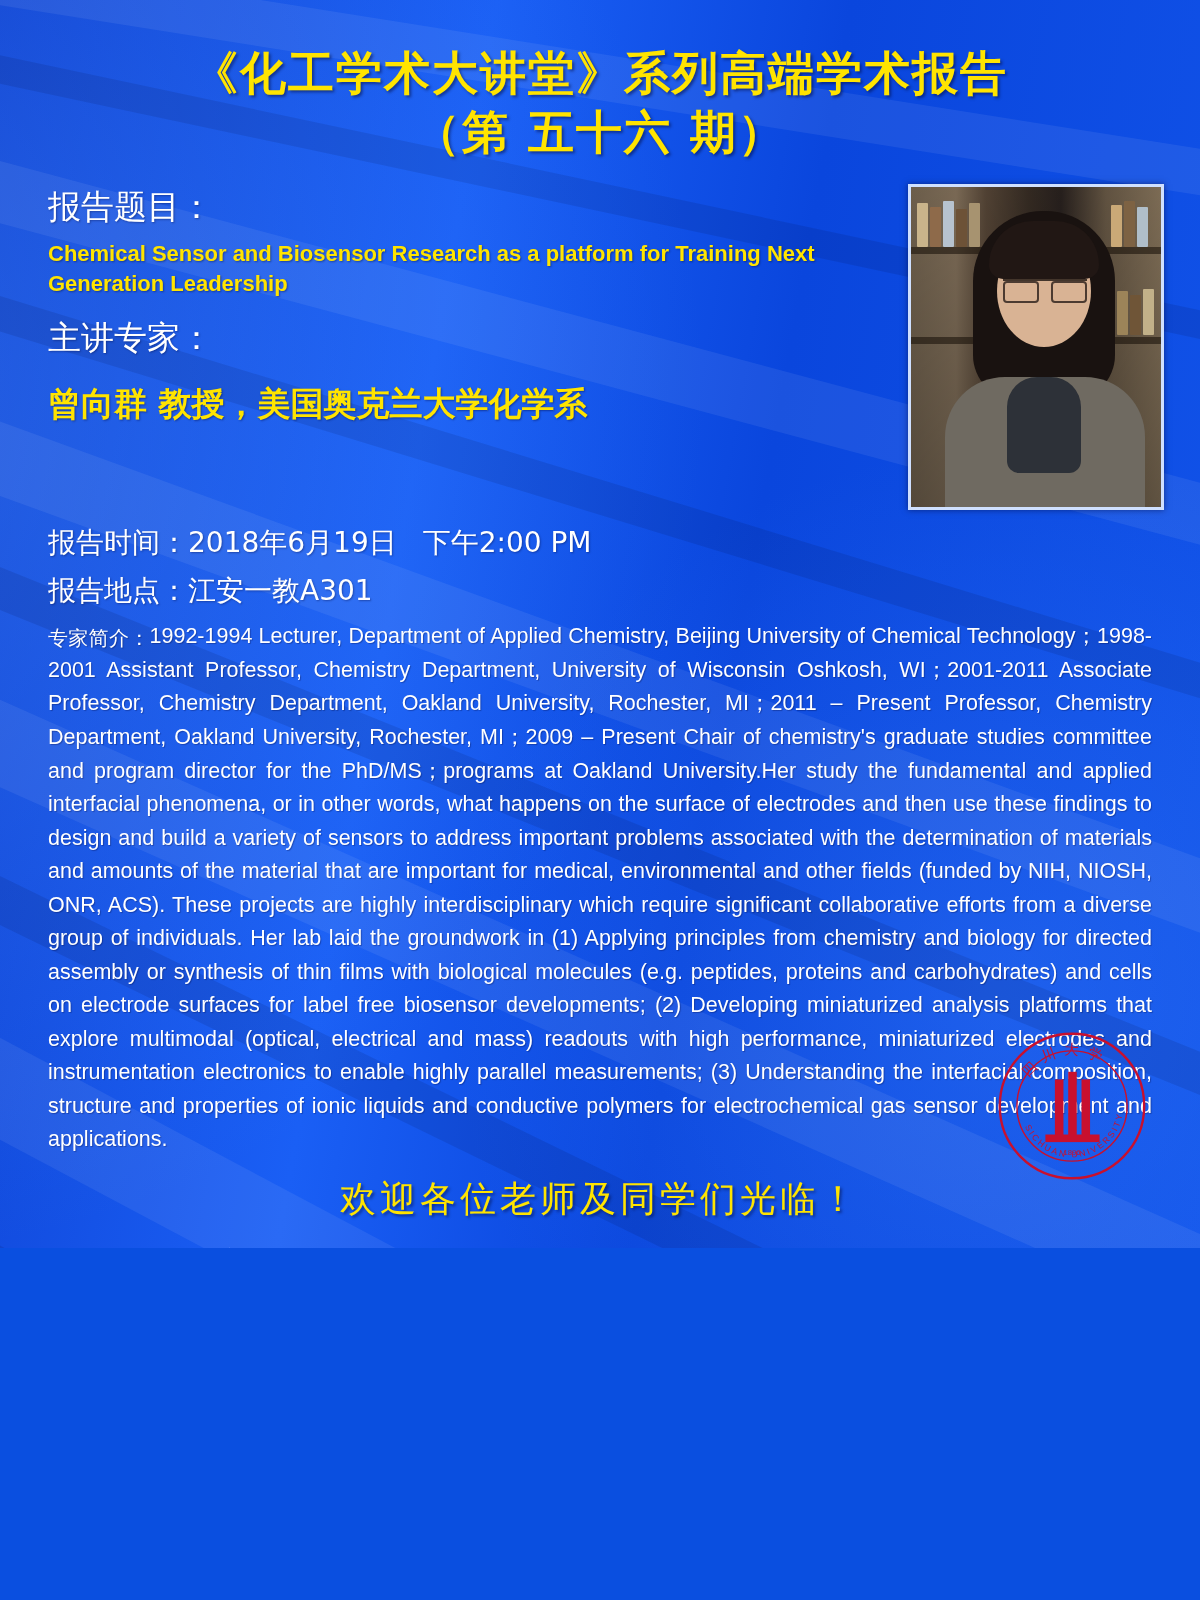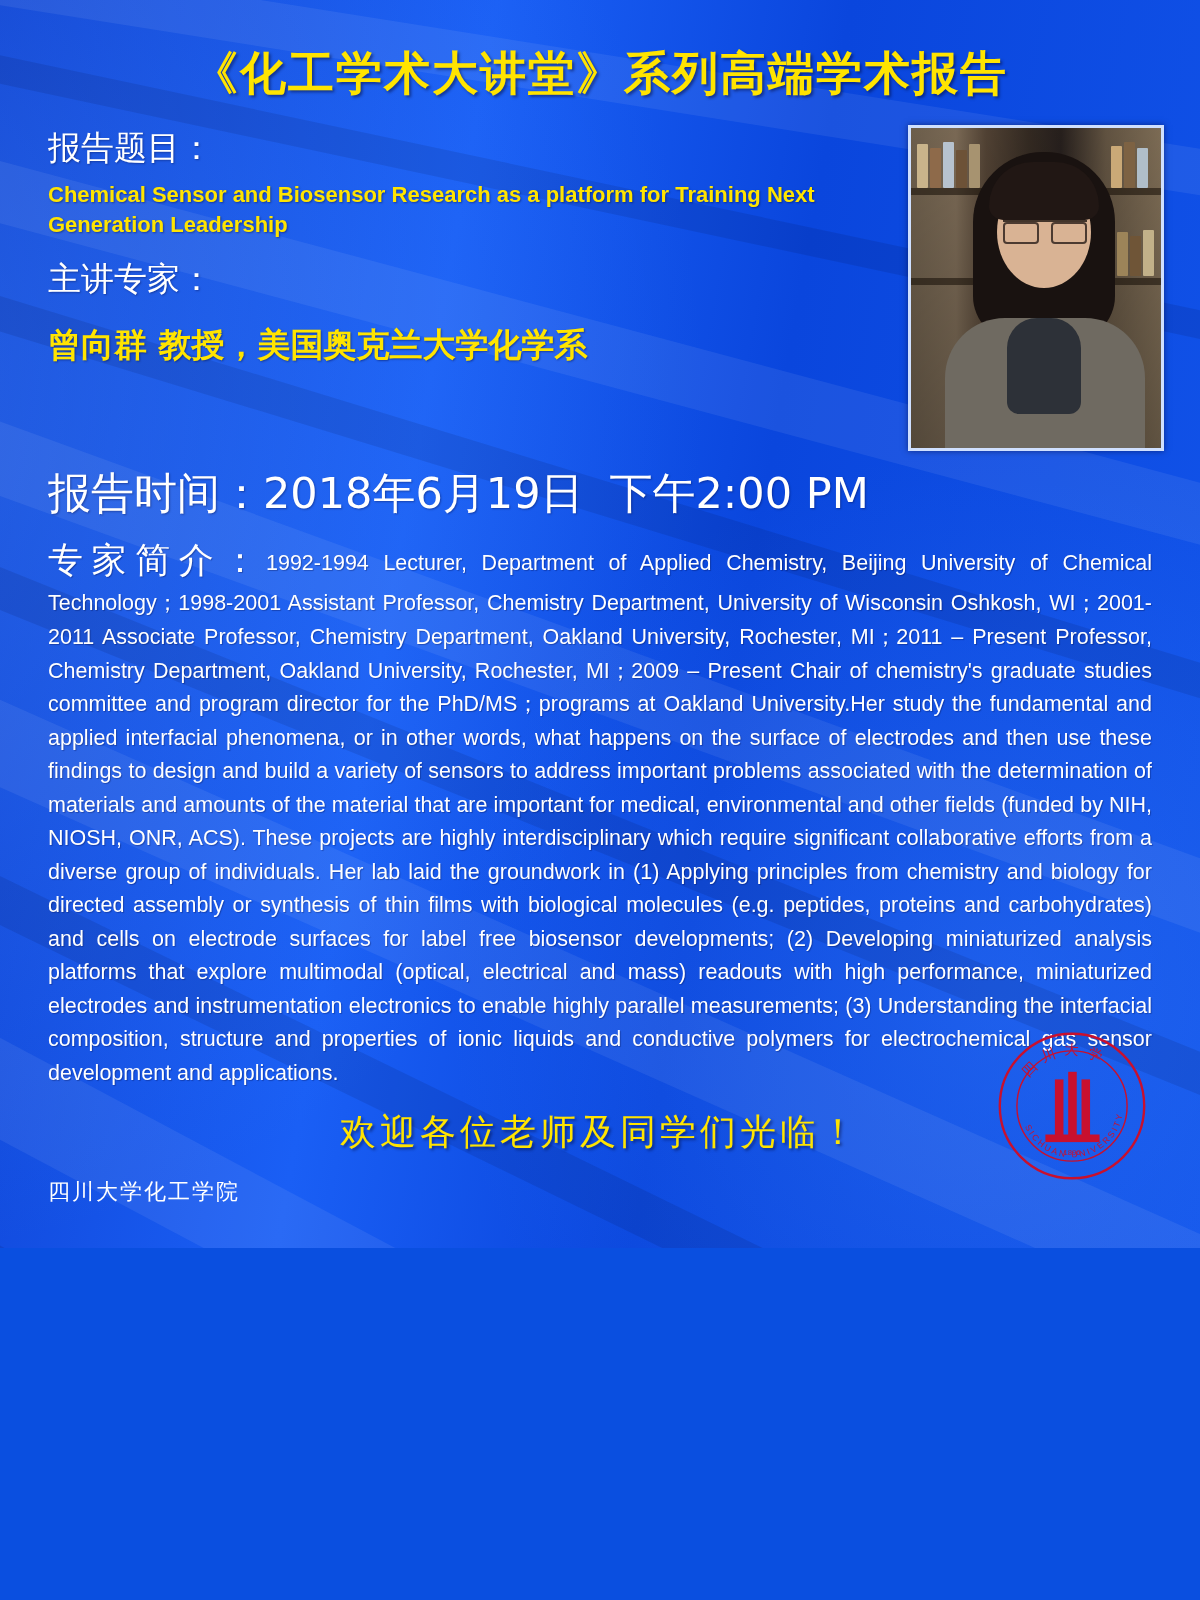--- a/index.html
+++ b/index.html
@@ -204,42 +204,42 @@
   .speaker-name {
     color: #ffe400;
     font-weight: bold;
     font-size: 33px;
     margin-top: 20px;
     font-family: "DejaVu Sans", "Liberation Sans", sans-serif;
     text-shadow: 1px 1px 2px rgba(0,0,50,0.4);
   }
   .meta-row {
     color: #ffffff;
-    font-size: 43px;
+    font-size: 28px;
     margin-top: 10px;
     font-family: "DejaVu Sans", "Liberation Sans", sans-serif;
     text-shadow: 1px 1px 2px rgba(0,0,50,0.35);
   }
   .gap {
     display: inline-block;
     width: 26px;
   }
 
   .bio {
     margin-top: 10px;
     color: #ffffff;
     font-size: 21.5px;
     line-height: 1.56;
     text-align: justify;
     text-justify: inter-word;
     font-family: "Liberation Sans", sans-serif;
     text-shadow: 1px 1px 1px rgba(0,0,50,0.3);
   }
   .bio .bio-label {
-    font-size: 35px;
+    font-size: 20px;
     font-family: "DejaVu Sans", "Liberation Sans", sans-serif;
     vertical-align: -2px;
   }
 
   .welcome {
     margin-top: 18px;
     text-align: center;
     color: #ffe400;
     font-weight: normal;
     font-size: 36px;
@@ -285,20 +285,21 @@
     <div class="ray" style="top:980px;height:90px;transform:rotate(28deg);"></div>
     <div class="ray dark" style="top:1180px;height:50px;transform:rotate(30deg);"></div>
     <div class="ray" style="top:1340px;height:100px;transform:rotate(31deg);"></div>
     <div class="ray dark" style="top:1520px;height:60px;transform:rotate(32deg);"></div>
   </div>
 
   <div class="content">
 
     <div class="title-block">
       <div class="title-line">《化工学术大讲堂》系列高端学术报告</div>
+      <div class="title-line">（第 五十六 期）</div>
     </div>
 
     <div class="head-area">
 
       <div class="speaker-photo">
         <div class="photo-inner">
           <div class="shelf" style="top:60px;"></div>
           <div class="shelf" style="top:150px;"></div>
           <div class="book" style="left:6px;height:44px;bottom:auto;top:16px;background:#c9b48b;"></div>
           <div class="book" style="left:19px;height:40px;bottom:auto;top:20px;background:#8e6a4a;"></div>
@@ -324,20 +325,23 @@
       <div class="talk-title">Chemical Sensor and Biosensor Research as a platform for Training Next Generation Leadership</div>
 
       <div class="field" style="margin-top:16px;">主讲专家：</div>
       <div class="speaker-name">曾向群 教授，美国奥克兰大学化学系</div>
     </div>
 
     <div class="meta-row">
       <span>报告时间：</span><span>2018年6月19日</span><span class="gap"></span><span>下午2:00 PM</span>
     </div>
 
+    <div class="meta-row">
+      <span>报告地点：</span><span>江安一教A301</span>
+    </div>
 
     <div class="bio">
       <span class="bio-label">专家简介：</span><span>1992-1994 Lecturer, Department of Applied Chemistry, Beijing University of Chemical Technology；1998-2001 Assistant Professor, Chemistry Department, University of Wisconsin Oshkosh, WI；2001-2011 Associate Professor, Chemistry Department, Oakland University, Rochester, MI；2011 – Present Professor, Chemistry Department, Oakland University, Rochester, MI；2009 – Present Chair of chemistry's graduate studies committee and program director for the PhD/MS；programs at Oakland University.Her study the fundamental and applied interfacial phenomena, or in other words, what happens on the surface of electrodes and then use these findings to design and build a variety of sensors to address important problems associated with the determination of materials and amounts of the material that are important for medical, environmental and other fields (funded by NIH, NIOSH, ONR, ACS). These projects are highly interdisciplinary which require significant collaborative efforts from a diverse group of individuals. Her lab laid the groundwork in (1) Applying principles from chemistry and biology for directed assembly or synthesis of thin films with biological molecules (e.g. peptides, proteins and carbohydrates) and cells on electrode surfaces for label free biosensor developments; (2) Developing miniaturized analysis platforms that explore multimodal (optical, electrical and mass) readouts with high performance, miniaturized electrodes and instrumentation electronics to enable highly parallel measurements; (3) Understanding the interfacial composition, structure and properties of ionic liquids and conductive polymers for electrochemical gas sensor development and applications.</span>
     </div>
 
     <div class="welcome">欢迎各位老师及同学们光临！</div>
 
     <div class="org">四川大学化工学院</div>
   </div>
 

